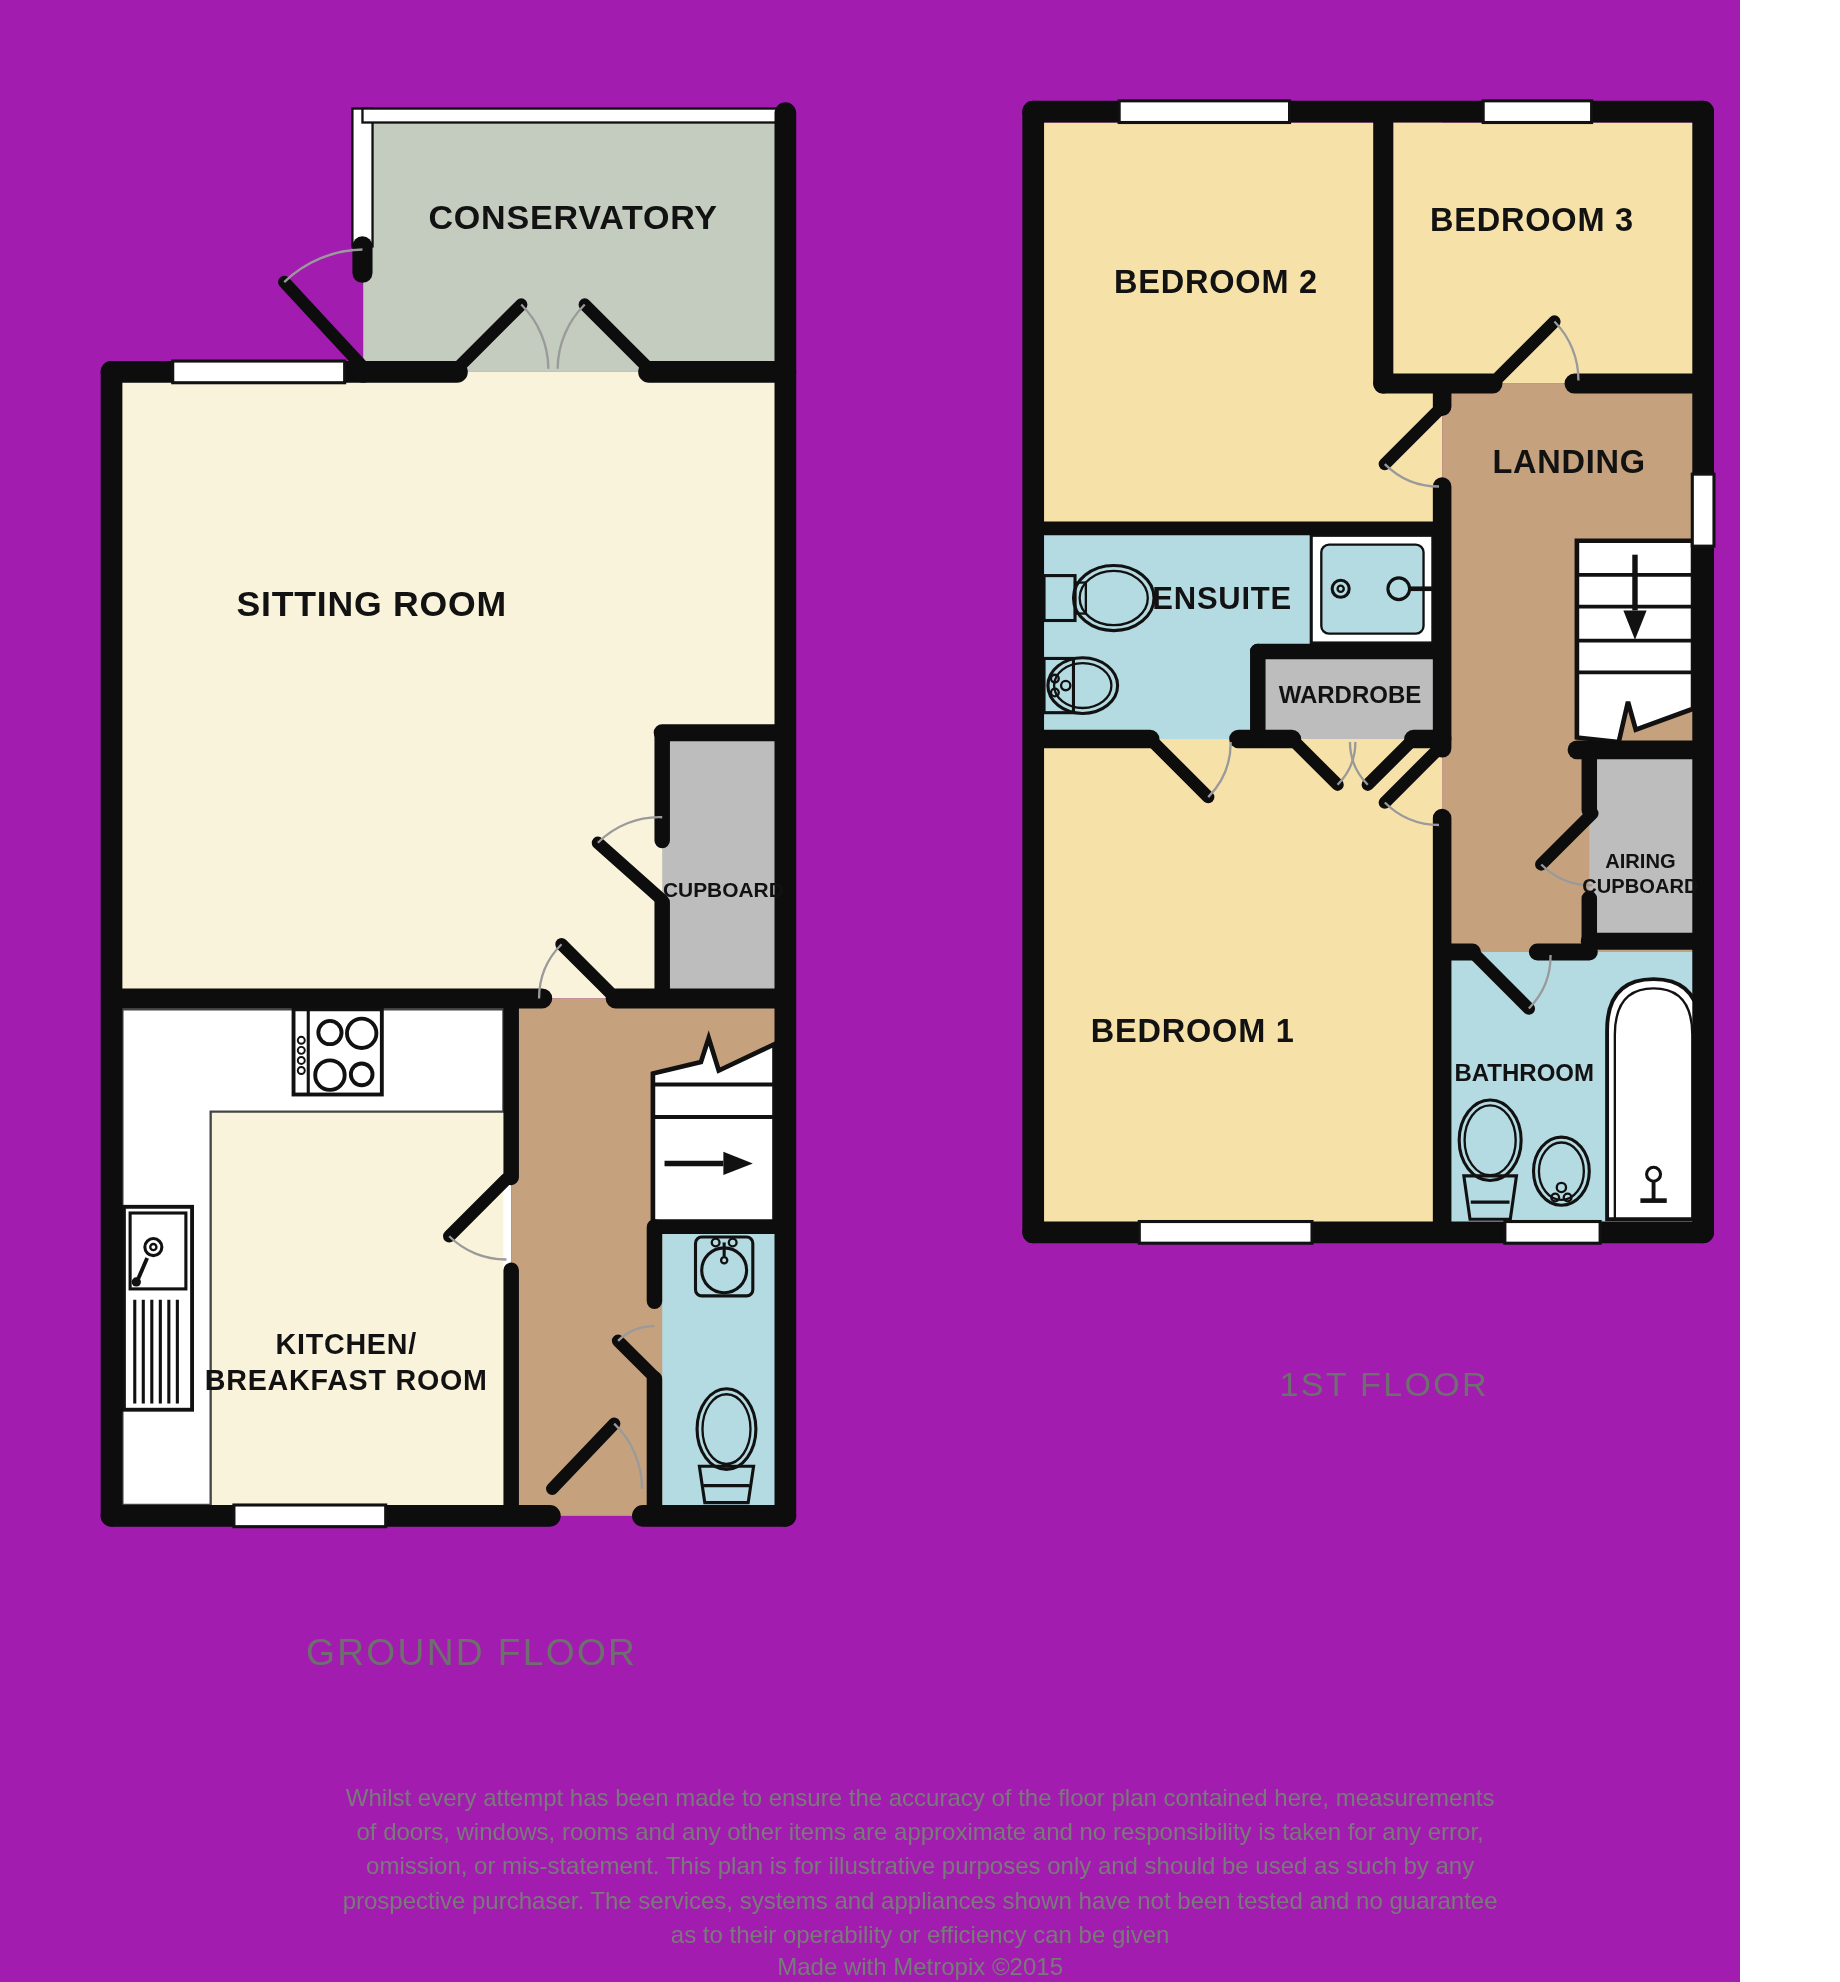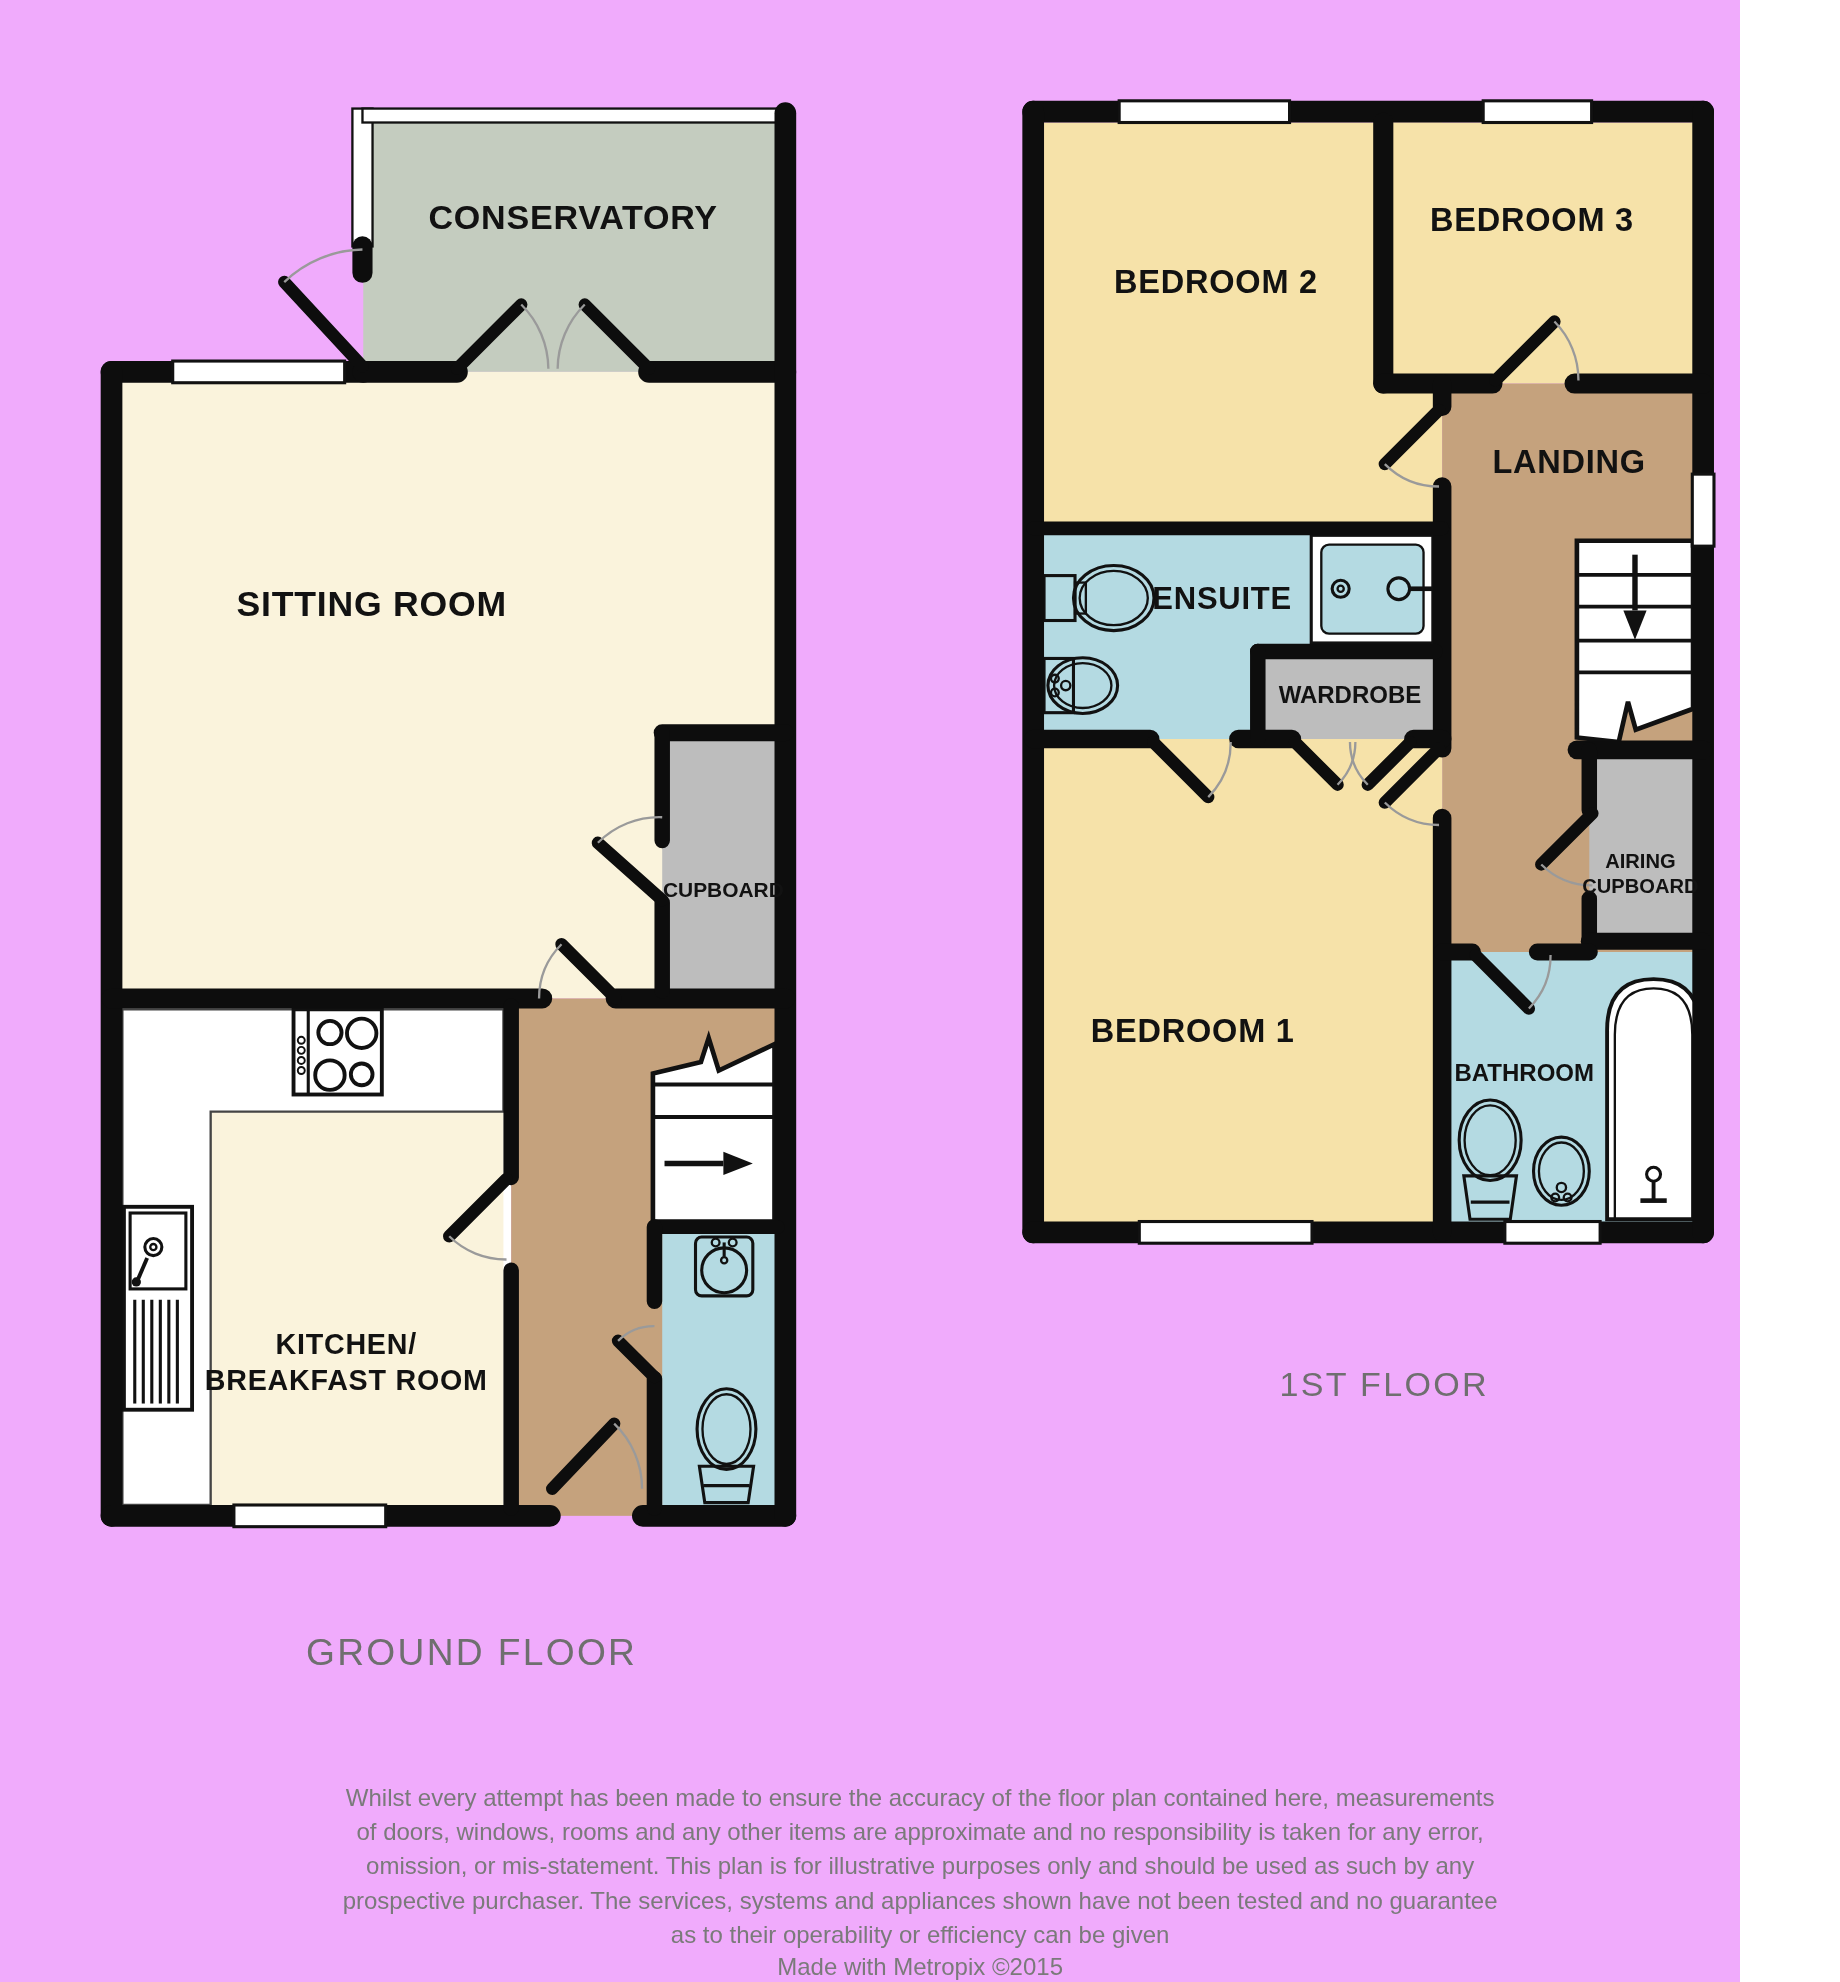--- a/index.html
+++ b/index.html
@@ -1,16 +1,16 @@
 <!DOCTYPE html>
 <html style="font-size:12.4px"><head>
 <meta charset="utf-8">
 <style>
   html,body{margin:0;padding:0;background:#ffffff;}
-  .page{position:relative;width:1740px;height:1983px;background:#f0abfc;overflow:hidden;}
+  .page{position:relative;width:1740px;height:1983px;background:#a21caf;overflow:hidden;}
   svg{display:block;}
   .room-label{font-family:"Liberation Sans",sans-serif;font-weight:bold;fill:#121212;letter-spacing:1px;}
   .small-label{font-family:"Liberation Sans",sans-serif;font-weight:bold;fill:#121212;}
   .floor-label{font-family:"Liberation Sans",sans-serif;font-weight:normal;fill:#6f6f6f;letter-spacing:3px;}
   .disclaimer{font-family:"Liberation Sans",sans-serif;font-weight:normal;fill:#7a7a7a;}
   .wall{stroke:#0d0d0d;fill:none;stroke-linecap:round;}
   .thinline{stroke:#111;fill:#ffffff;}
   .fixture{stroke:#111;fill:none;}
   .fixture-white{stroke:#111;fill:#ffffff;}
   .door{stroke:#0d0d0d;stroke-width:16;stroke-linecap:round;}

